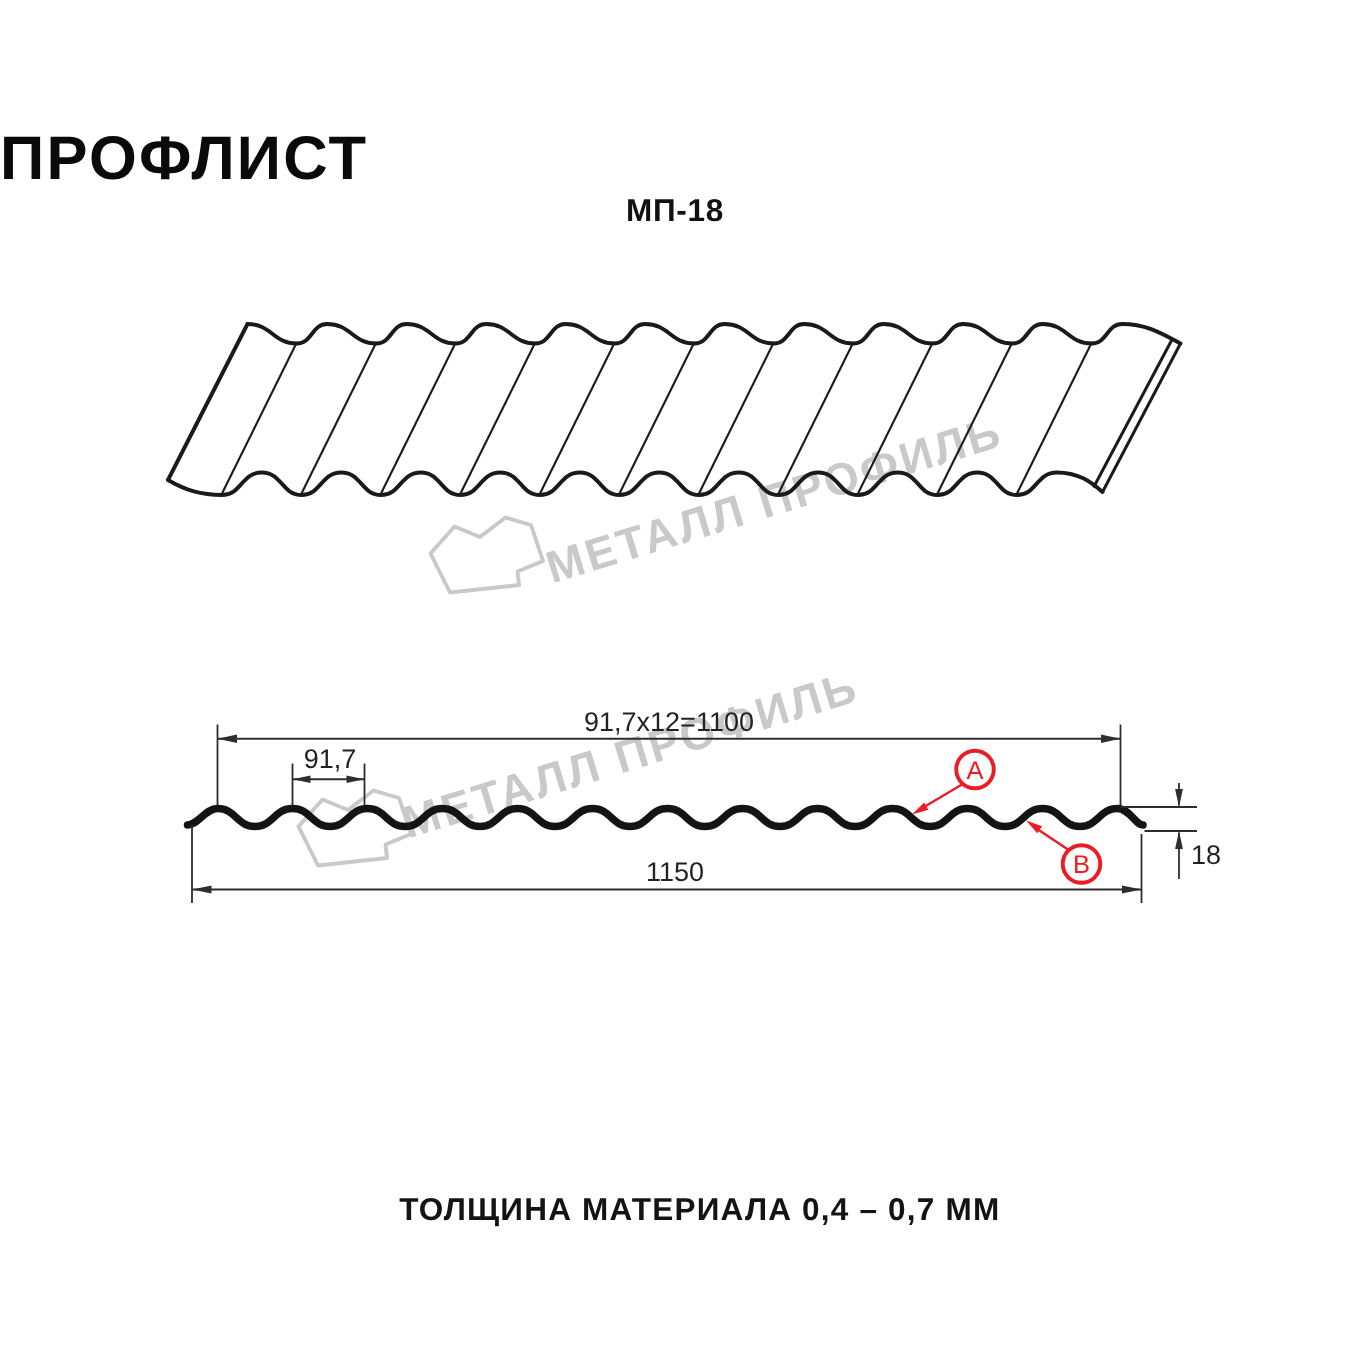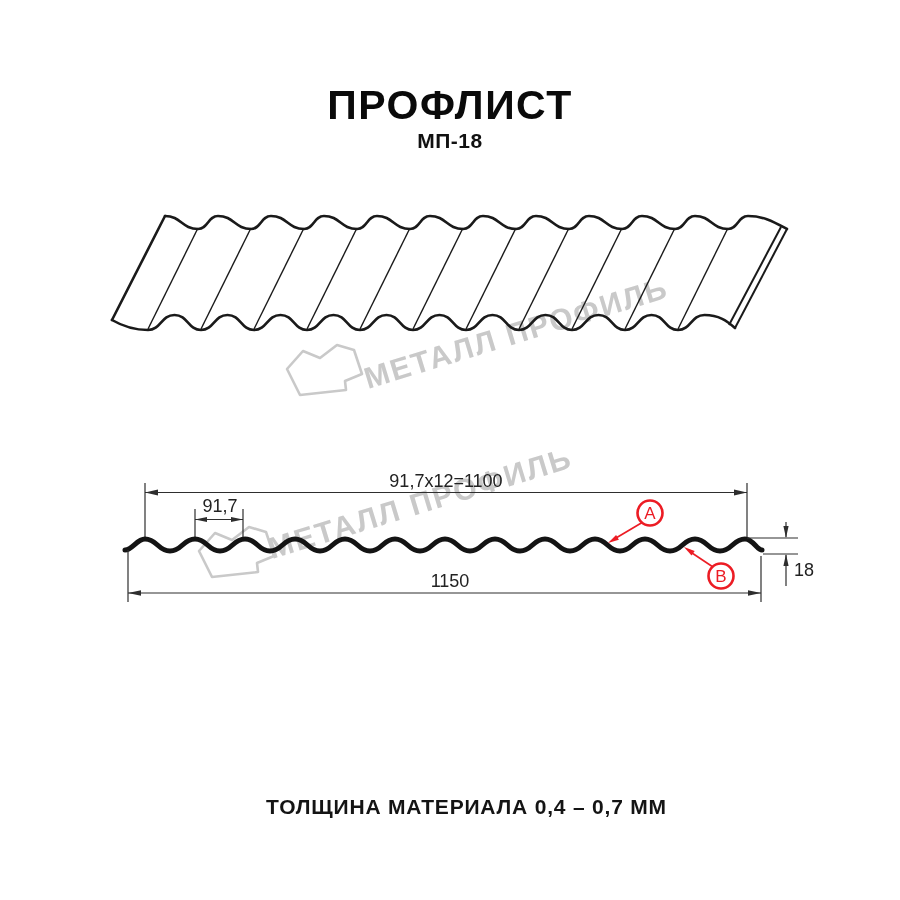--- a/index.html
+++ b/index.html
@@ -1,21 +1,21 @@
 <!DOCTYPE html>
 <html><head>
 <meta charset="utf-8">
 <style>
   html,body{margin:0;padding:0;}
   body{
     width:900px;height:900px;background:#ffffff;position:relative;overflow:hidden;
     font-family:"Liberation Sans", sans-serif;
   }
   .title{
-    position:absolute;left:0;right:0;top:82px;text-align:center;
+    position:absolute;left:0;right:0;top:82px;
     font-size:41px;font-weight:bold;letter-spacing:1.5px;color:#0a0a0a;
   }
   .subtitle{
     position:absolute;left:0;right:0;top:129px;text-align:center;
     font-size:21px;font-weight:bold;letter-spacing:0.5px;color:#111;
   }
   .footer{
     position:absolute;left:0;right:0;top:795px;text-align:center;
     font-size:21px;font-weight:bold;letter-spacing:0.8px;color:#141414;margin-left:33px;
   }

